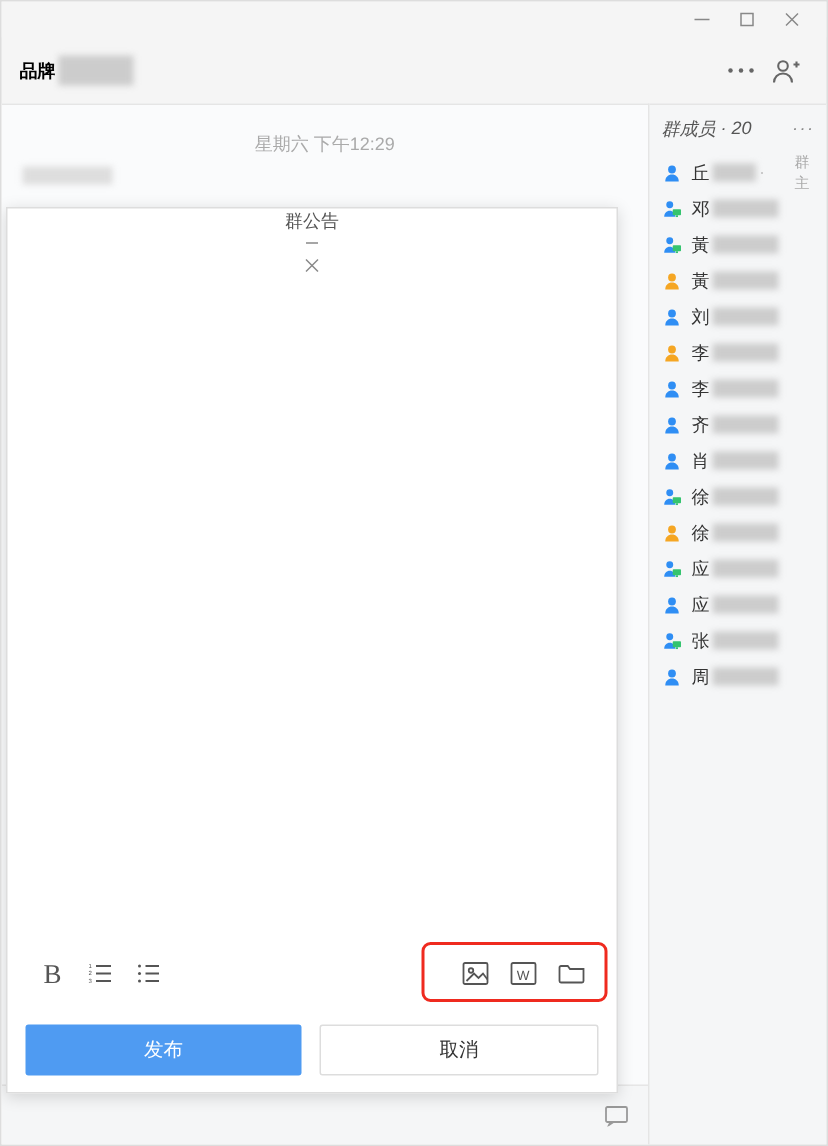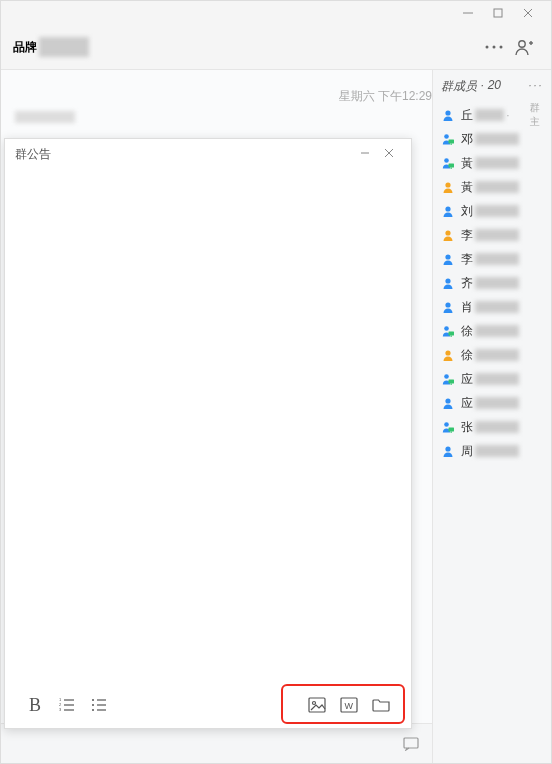--- a/index.html
+++ b/index.html
@@ -10,35 +10,35 @@
 
 .header { height: 44px; display: flex; align-items: center; padding: 0 12px; }
 .header-title { font-size: 12px; font-weight: bold; color: #000; }
 .header-blur { width: 50px; height: 20px; background: #ccc; filter: blur(2px); margin-left: 2px; }
 .header-spacer { flex: 1; }
 .header-icon { width: 30px; height: 30px; display: flex; align-items: center; justify-content: center; color: #666; font-size: 18px; cursor: pointer; }
 
 .main { display: flex; height: calc(100% - 68px); }
 
 .chat-area { flex: 1; background: #fafbfc; position: relative; border-top: 1px solid #e5e5e5; border-right: 1px solid #e5e5e5; }
-.timestamp { text-align: right; color: #aaa; font-size: 12px; padding: 18px 0 6px; }
+.timestamp { text-align: center; color: #aaa; font-size: 12px; padding: 18px 0 6px; }
 .msg-name { color: #bbb; font-size: 12px; padding-left: 14px; }
 
 .sidebar { width: 118px; background: #f5f6f7; border-top: 1px solid #e5e5e5; padding: 8px 4px; }
 .sidebar-head { display: flex; align-items: flex-start; font-size: 12px; color: #555; margin-bottom: 8px; padding: 0 4px; font-style: italic; }
 .sidebar-head-more { margin-left: auto; letter-spacing: 1px; color: #888; cursor: pointer; }
 .member-list { }
 .member { display: flex; align-items: center; height: 24px; font-size: 12px; color: #333; padding: 0 4px; }
 .member-icon { width: 14px; height: 14px; margin-right: 6px; display: flex; align-items: center; justify-content: center; }
 .member-name-blur { width: 44px; height: 12px; background: #ccc; filter: blur(2px); margin-left: 2px; }
 .owner-tag { font-size: 10px; color: #aaa; margin-left: 18px; }
 
 
 .dialog { position: absolute; top: 137px; left: 3px; width: 408px; height: 591px; background: #fff; border: 1px solid #ddd; box-shadow: 0 2px 10px rgba(0,0,0,.15); display: flex; flex-direction: column; }
-.dialog-titlebar { height: 30px; display: flex; align-items: center; padding: 0 10px; font-size: 12px; color: #555; }
+.dialog-titlebar { height: 30px; display: flex; align-items: center; padding: 0 10px; font-size: 12px; color: #555; flex-direction: column; }
 .dialog-titlebar-spacer { flex: 1; }
 .dialog-titlebar-btn { width: 24px; text-align: center; color: #888; cursor: pointer; }
 .dialog-body { flex: 1; }
 .dialog-toolbar { height: 46px; display: flex; align-items: center; padding: 0 14px; color: #555; position: relative; }
 .tool-btn { width: 32px; height: 30px; display: flex; align-items: center; justify-content: center; cursor: pointer; font-size: 16px; }
 .tool-spacer { flex: 1; }
 .highlight-box { position: absolute; right: 6px; top: 2px; width: 124px; height: 40px; border: 2px solid #ef2a1f; border-radius: 6px; pointer-events: none; }
 .dialog-footer { height: 56px; display: flex; align-items: center; padding: 0 12px; gap: 12px; border-top: 0; }
 .footer-btn { flex: 1; height: 34px; display: flex; align-items: center; justify-content: center; font-size: 13px; border-radius: 2px; cursor: pointer; }
 .btn-primary { background: #4f9bf2; color: #fff; }
@@ -335,13 +335,17 @@
       </svg>
     </div>
     <div class="tool-btn">
       <svg width="18" height="14" viewBox="0 0 18 14" fill="none" stroke="#555" stroke-width="1.2">
         <path d="M1 3 L1 12 a1 1 0 0 0 1 1 L16 13 a1 1 0 0 0 1-1 L17 4 L8 4 L6.5 2 L2 2 a1 1 0 0 0 -1 1 Z"></path>
       </svg>
     </div>
     <div class="highlight-box"></div>
   </div>
 
+  <div class="dialog-footer">
+    <div class="footer-btn btn-primary">发布</div>
+    <div class="footer-btn btn-default">取消</div>
+  </div>
 </div>
 
 </body></html>

